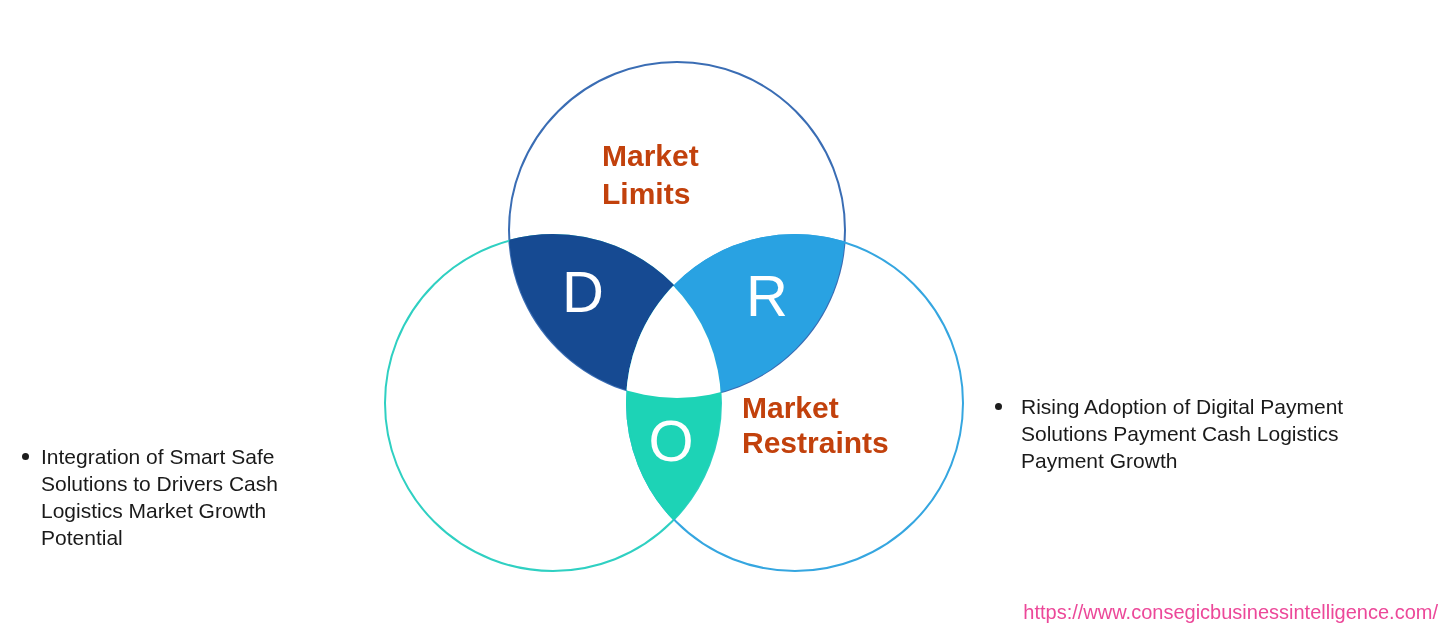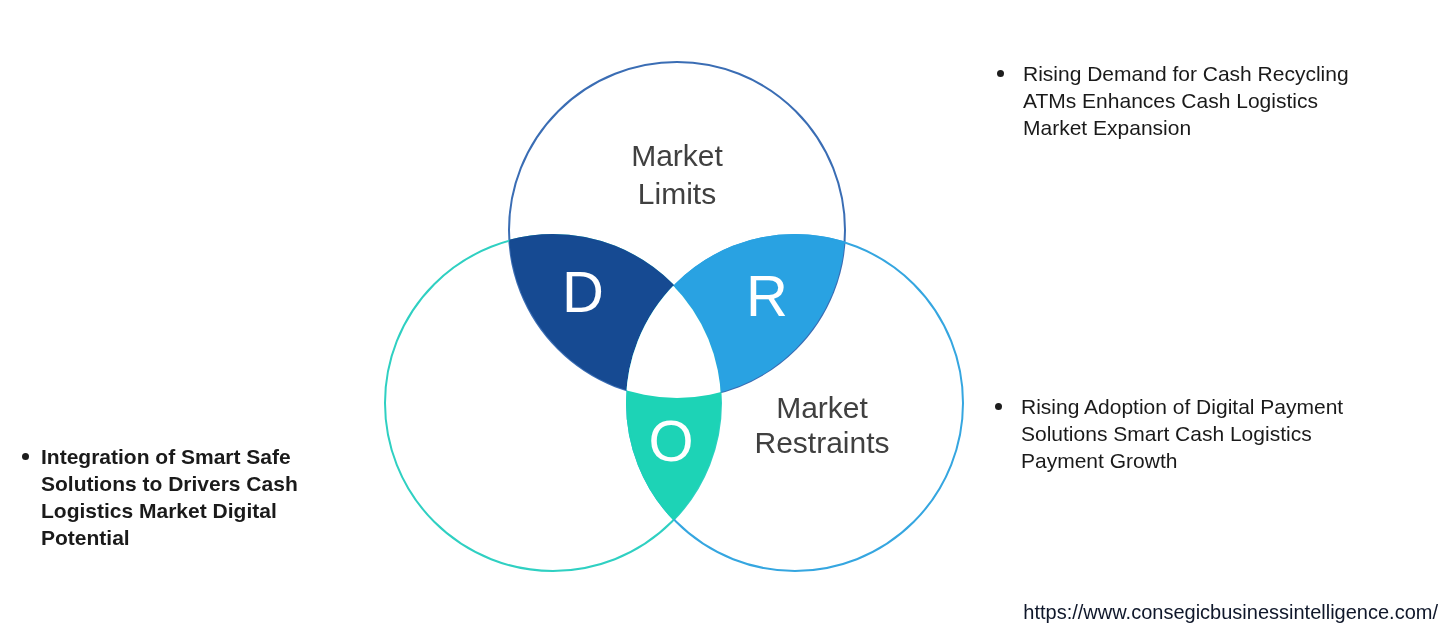--- a/index.html
+++ b/index.html
@@ -8,40 +8,40 @@
     font-family:"Liberation Sans", sans-serif;
     -webkit-font-smoothing:antialiased;
   }
   #stage{position:absolute;inset:0;width:1453px;height:643px;background:#ffffff;}
   #venn-svg{position:absolute;left:0;top:0;}
   .venn-letter{
     font-family:"Liberation Sans", sans-serif;
     font-size:58px;font-weight:400;fill:#ffffff;text-anchor:middle;
   }
   .venn-label{
-    position:absolute;text-align:center;color:#404040;
-    font-size:30px;line-height:38px;font-weight:400;
+    position:absolute;color:#c2410c;
+    font-size:30px;line-height:38px;font-weight:700;
   }
   #opportunity-label{white-space:nowrap;}
   #restraints-label{line-height:35px;}
   .bullet{position:absolute;display:flex;align-items:flex-start;}
   .bullet .dot{
     flex:none;width:7px;height:7px;border-radius:50%;
     background:#1d1d1d;margin-top:10px;
   }
   .bullet .lines{color:#1a1a1a;font-size:21px;line-height:27px;}
   .bullet .lines div{white-space:nowrap;}
   .bullet-right .lines{margin-left:19px;}
   .bullet-left .lines{margin-left:12px;}
   #bullet-drivers{left:997px;top:60px;}
   #bullet-restraints{left:995px;top:393px;}
-  #bullet-opportunity{left:22px;top:443px;font-weight:bold;}
+  #bullet-opportunity{left:22px;top:443px;}
   #footer-url{
     position:absolute;right:15px;top:600px;
-    color:#0f172a;font-size:20px;line-height:24px;white-space:nowrap;
+    color:#ec4899;font-size:20px;line-height:24px;white-space:nowrap;
   }
 </style>
 </head>
 <body>
 
 <div id="stage">
 
   <svg id="venn-svg" width="1453" height="643" viewBox="0 0 1453 643">
     <defs>
       <clipPath id="clipTop">
@@ -79,43 +79,35 @@
     <div>Market</div>
     <div>Limits</div>
   </div>
 
 
   <div class="venn-label" id="restraints-label" style="left:742px;top:390px;width:160px;">
     <div>Market</div>
     <div>Restraints</div>
   </div>
 
-  <div class="bullet bullet-right" id="bullet-drivers">
-    <span class="dot"></span>
-    <div class="lines">
-      <div>Rising Demand for Cash Recycling</div>
-      <div>ATMs Enhances Cash Logistics</div>
-      <div>Market Expansion</div>
-    </div>
-  </div>
 
   <div class="bullet bullet-right" id="bullet-restraints">
     <span class="dot"></span>
     <div class="lines">
       <div>Rising Adoption of Digital Payment</div>
-      <div>Solutions Smart Cash Logistics</div>
+      <div>Solutions Payment Cash Logistics</div>
       <div>Payment Growth</div>
     </div>
   </div>
 
   <div class="bullet bullet-left" id="bullet-opportunity">
     <span class="dot"></span>
     <div class="lines">
       <div>Integration of Smart Safe</div>
       <div>Solutions to Drivers Cash</div>
-      <div>Logistics Market Digital</div>
+      <div>Logistics Market Growth</div>
       <div>Potential</div>
     </div>
   </div>
 
   <div id="footer-url">https://www.consegicbusinessintelligence.com/</div>
 
 </div>
 
 </body></html>

